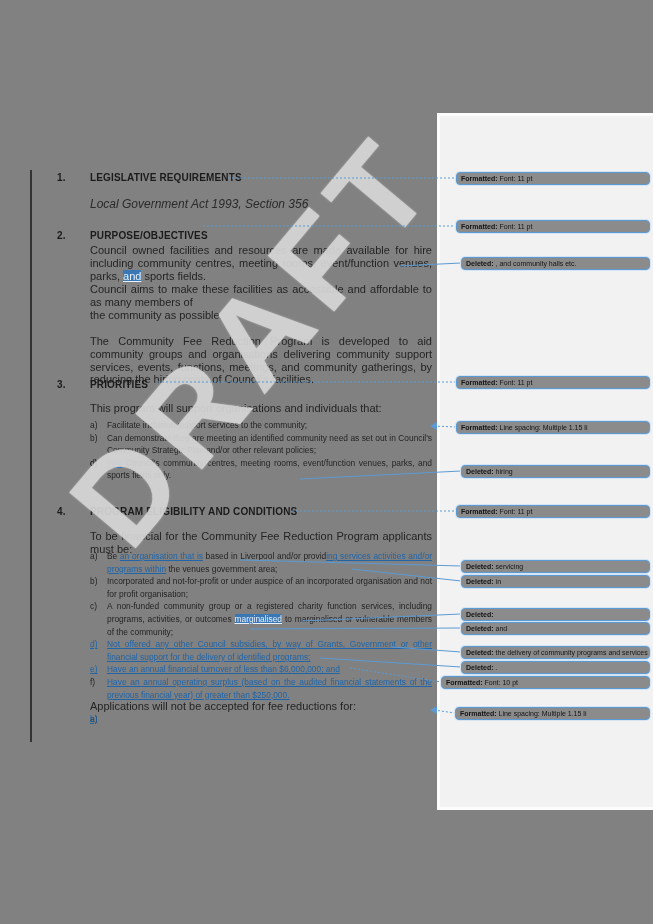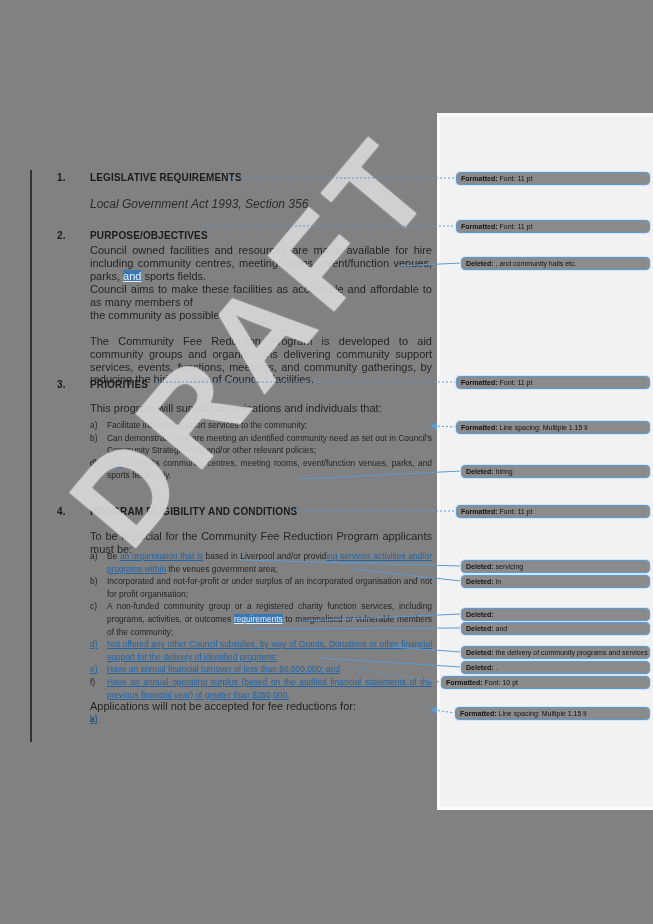--- a/index.html
+++ b/index.html
@@ -86,23 +86,23 @@
     </div>
 
   <div class="heading" style="top:506px">
     <span class="num">4.</span><span>PROGRAM ELIGIBILITY AND CONDITIONS</span>
   </div>
 
   <div class="para" style="top:530px">To be financial for the Community Fee Reduction Program applicants must be:</div>
 
   <div class="list" style="top:550px">
       <div class="li"><span class="marker run-n">a)</span><span><span class="run-n">Be </span><span class="run-ins">an organisation that is</span><span class="run-n"> based in Liverpool and/or provid</span><span class="run-ins">ing services activities and/or programs within</span><span class="run-n"> the venues government area;</span></span></div>
-      <div class="li"><span class="marker run-n">b)</span><span><span class="run-n">Incorporated and not-for-profit or under surplus of an incorporated organisation and not for profit organisation;</span></span></div>
-      <div class="li"><span class="marker run-n">c)</span><span><span class="run-n">A non-funded community group or a registered charity function services, including programs, activities, or outcomes </span><span class="run-hl">requirements</span><span class="run-n"> to marginalised or vulnerable members of the community;</span></span></div>
-      <div class="li"><span class="marker run-ins">d)</span><span><span class="run-ins">Not offered any other Council subsidies, by way of Grants, Donations or other financial support for the delivery of identified programs;</span></span></div>
+      <div class="li"><span class="marker run-n">b)</span><span><span class="run-n">Incorporated and not-for-profit or under auspice of an incorporated organisation and not for profit organisation;</span></span></div>
+      <div class="li"><span class="marker run-n">c)</span><span><span class="run-n">A non-funded community group or a registered charity function services, including programs, activities, or outcomes </span><span class="run-hl">marginalised</span><span class="run-n"> to marginalised or vulnerable members of the community;</span></span></div>
+      <div class="li"><span class="marker run-ins">d)</span><span><span class="run-ins">Not offered any other Council subsidies, by way of Grants, Government or other financial support for the delivery of identified programs;</span></span></div>
       <div class="li"><span class="marker run-ins">e)</span><span><span class="run-ins">Have an annual financial turnover of less than $6,000,000; and</span></span></div>
       <div class="li"><span class="marker run-n">f)</span><span><span class="run-ins">Have an annual operating surplus (based on the audited financial statements of the previous financial year) of greater than $250,000.</span></span></div>
     </div>
 
   <div class="para" style="top:700px">Applications will not be accepted for fee reductions for:</div>
 
   <div class="list" style="top:713px">
       <div class="li"><span class="marker run-n">a)</span></div>
       <div class="li"><span class="marker run-ins">b)</span></div>
     </div>

